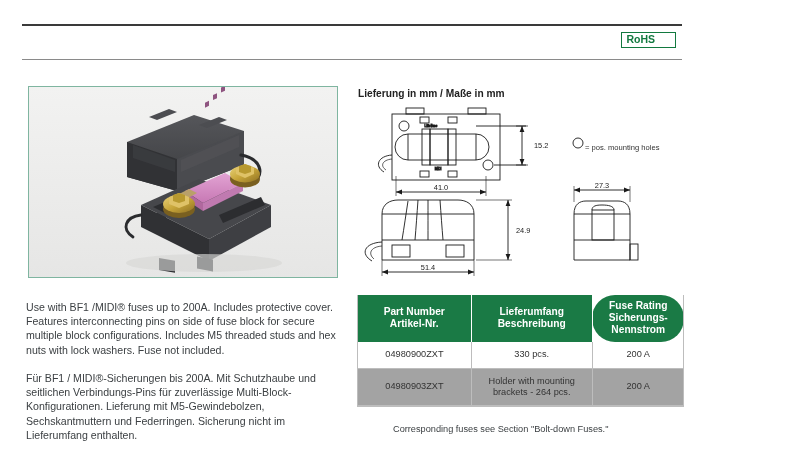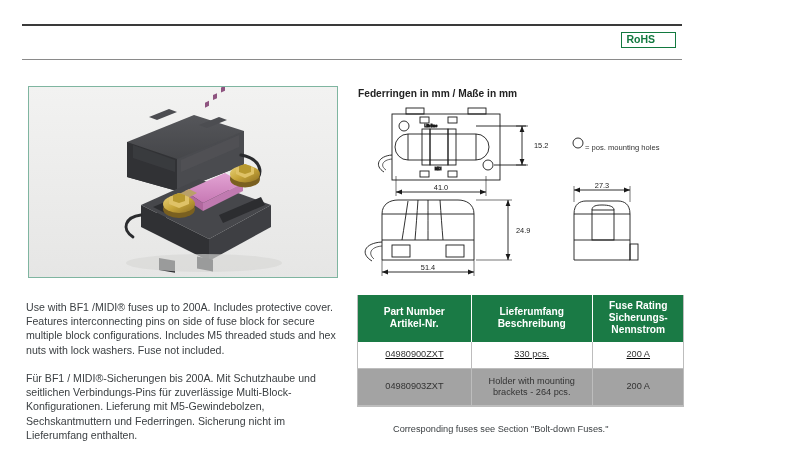--- a/index.html
+++ b/index.html
@@ -112,33 +112,33 @@
     background: #1a7a45;
     color: #ffffff;
     font-size: 10.2px;
     font-weight: bold;
     line-height: 12px;
     padding: 5px 2px 6px 2px;
     text-align: center;
     border-right: 1px solid #ffffff;
     vertical-align: middle;
   }
-  #parts-table th:last-child { border-right: none; }
+  #parts-table th:last-child { border-right: none; border-radius: 23px; }
   #parts-table td {
     font-size: 9.2px;
     color: #333;
     text-align: center;
     padding: 7px 4px;
     border-right: 1px solid #bdbdbd;
     border-bottom: 1px solid #bdbdbd;
     line-height: 11.5px;
     vertical-align: middle;
   }
   #parts-table td:last-child { border-right: none; }
-  #parts-table tbody tr:nth-child(1) { background: #ffffff; text-decoration: underline; }
+  #parts-table tbody tr:nth-child(1) { background: #ffffff; }
   #parts-table tbody tr:nth-child(2) { background: #a3a3a3; }
   #parts-table tbody tr { border-left: 1px solid #bdbdbd; }
   .tbl-wrap-border {
     position: absolute;
     left: 357px;
     top: 295px;
     width: 327px;
     height: 111px;
     border: 1px solid #bdbdbd;
     border-top: none;
@@ -242,21 +242,21 @@
 
     <path d="M112,128 C96,130 92,142 104,150" stroke="#2a2b2e" stroke-width="2.8" fill="none" stroke-linecap="round"></path>
 
     <ellipse cx="175" cy="176" rx="78" ry="9" fill="#d7d7d6" opacity="0.65"></ellipse>
   </svg>
 </div>
 
 <div class="body-text" id="desc-en">Use with BF1 /MIDI® fuses up to 200A. Includes protective cover. Features interconnecting pins on side of fuse block for secure multiple block configurations. Includes M5 threaded studs and hex nuts with lock washers. Fuse not included.</div>
 <div class="body-text" id="desc-de">Für BF1 / MIDI®-Sicherungen bis 200A. Mit Schutzhaube und seitlichen Verbindungs-Pins für zuverlässige Multi-Block-Konfigurationen. Lieferung mit M5-Gewindebolzen, Sechskantmuttern und Federringen. Sicherung nicht im Lieferumfang enthalten.</div>
 
-<div id="dims-title">Federringen in mm / Maße in mm</div>
+<div id="dims-title">Lieferung in mm / Maße in mm</div>
 
 <div id="drawing-wrap">
   <svg viewBox="0 0 330 180" width="330" height="180">
     <g stroke="#1a1a1a" fill="none" stroke-width="0.9">
 
       <g>
         <rect x="36" y="12" width="108" height="66"></rect>
 
         <rect x="50" y="6" width="18" height="6"></rect>
         <rect x="112" y="6" width="18" height="6"></rect>

